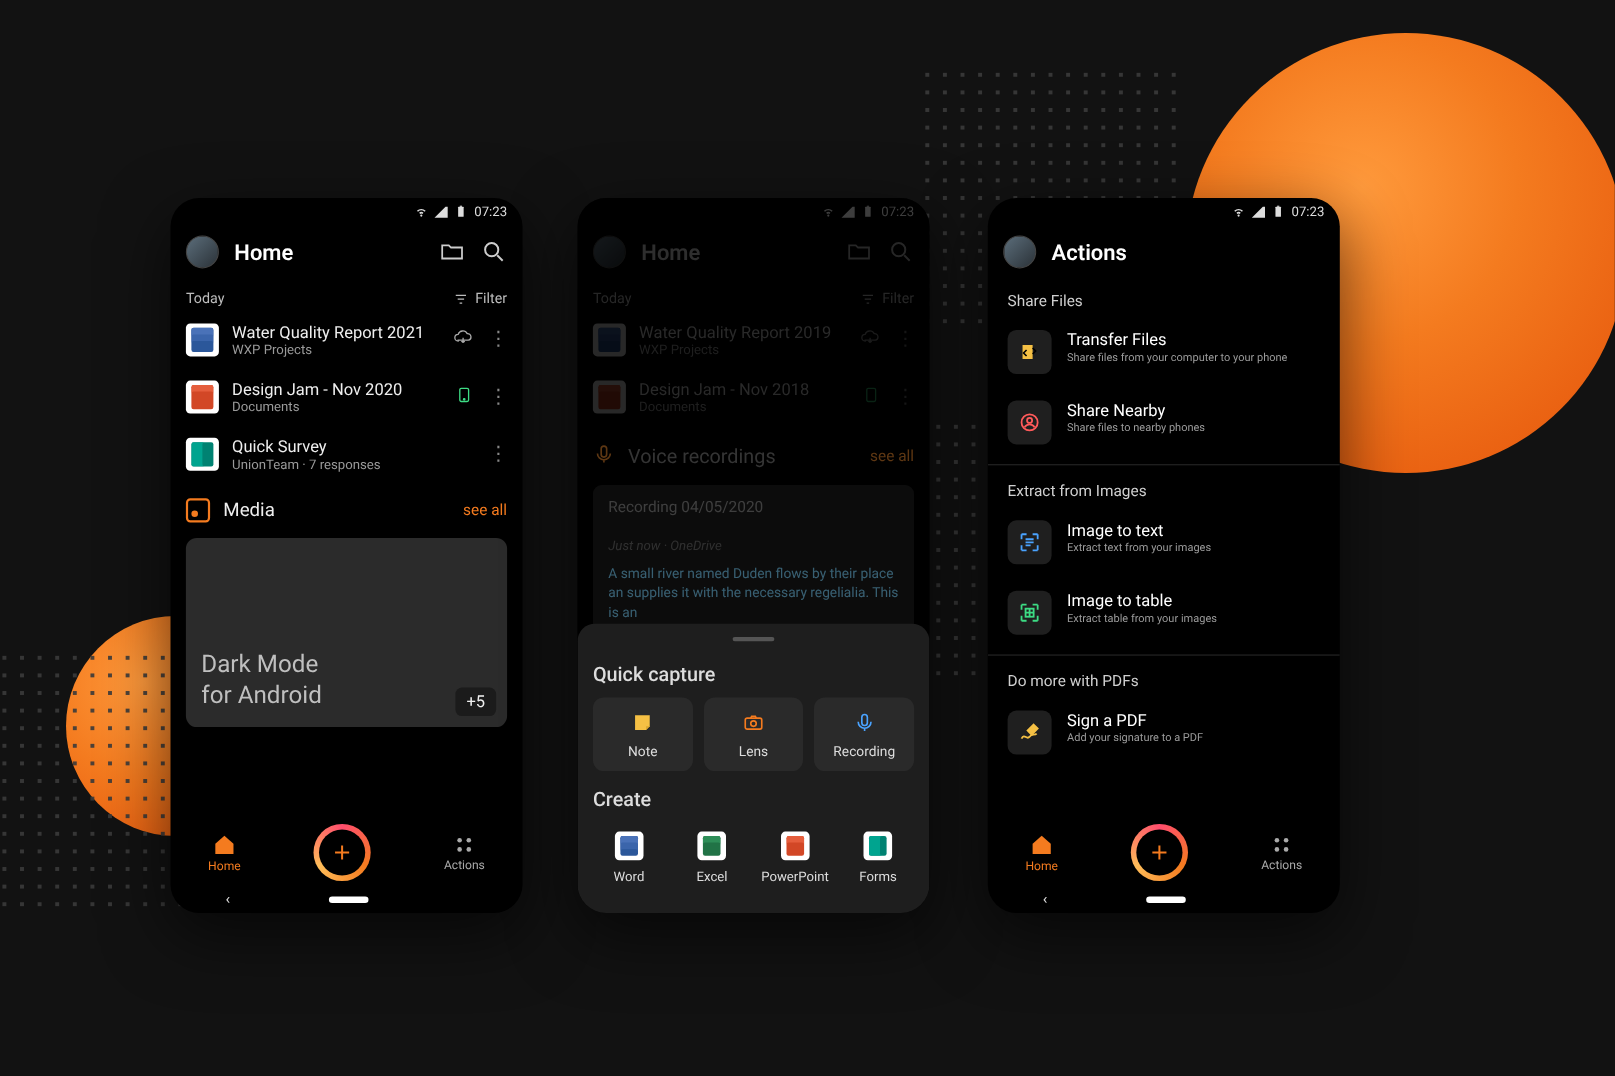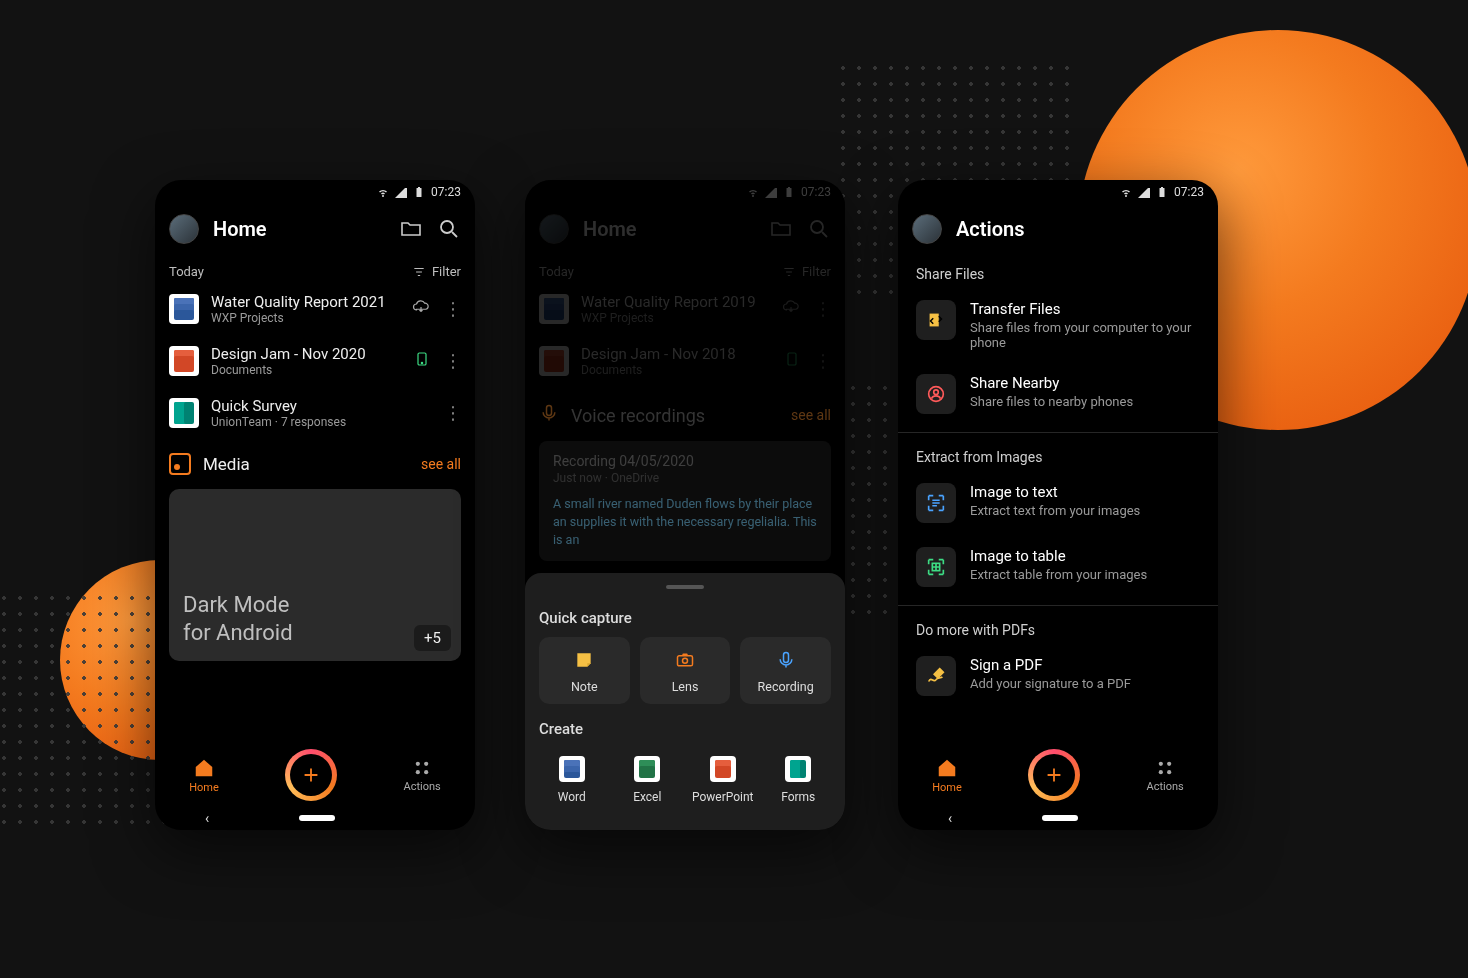--- a/index.html
+++ b/index.html
@@ -77,42 +77,42 @@
   .softbar .pill { width:36px; height:6px; border-radius:3px; background:#fff; }
   .softbar .back { color:#ddd; font-size:14px; }
 
   
   .voice-sec { display:flex; align-items:center; padding: 16px 14px 6px; gap:12px; }
   .voice-sec .mic { color:#d07a2a; }
   .voice-sec .vt { font-size:18px; flex:1; color:#737373; }
   .voice-sec .va { color:#d07a2a; font-size:14px; }
   .card { margin: 8px 14px; background:#1c1c1c; border-radius:8px; padding:12px 14px; }
   .card .c1 { font-size:14px; color:#8a8a8a; }
-  .card .c2 { font-size:12px; color:#6a6a6a; margin-top:2px; }
+  .card .c2 { font-size:12px; color:#6a6a6a; margin-top:20px;font-style:italic; }
   .card .c3 { font-size:12.5px; color:#7dd3fc; margin-top:10px; line-height:1.45; }
 
   
   .sheet { position:absolute; bottom:0; left:0; right:0; background:#1e1e1e; border-radius:16px 16px 0 0; padding: 10px 14px 18px; z-index:10; }
   .sheet .handle { width:38px; height:4px; background:#555; border-radius:2px; margin: 2px auto 10px; }
-  .sheet h3 { font-size:15px; font-weight:500; color:#ddd; margin: 20px 0 10px; }
+  .sheet h3 { font-size:18px; font-weight:500; color:#ddd; margin: 20px 0 10px; }
   .grid3 { display:flex; gap:10px; }
   .cell { flex:1; background:#2a2a2a; border-radius:10px; padding:12px 0 10px; display:flex; flex-direction:column; align-items:center; gap:8px; }
   .cell .ic { width:22px; height:22px; display:flex; align-items:center; justify-content:center; }
   .cell span { font-size:12.5px; color:#ddd; }
   .grid4 { display:flex; gap:10px; margin-top:6px; }
   .acell { flex:1; display:flex; flex-direction:column; align-items:center; gap:8px; padding:8px 0; }
   .acell span { font-size:12px; color:#ddd; }
 
   
   .group-title { font-size:14px; color:#cfcfcf; padding: 10px 18px 6px; }
   .action-row { display:flex; gap:14px; align-items:flex-start; padding:12px 18px; }
   .action-row .sq { width:40px; height:40px; background:#1f1f1f; border-radius:8px; display:flex; align-items:center; justify-content:center; }
   .action-row .at { flex:1; }
   .action-row .a1 { font-size:15px; color:#fff; }
-  .action-row .a2 { font-size:13px; color:#9a9a9a; margin-top:2px; }
+  .action-row .a2 { font-size:10px; color:#9a9a9a; margin-top:2px; }
   .divider { height:1px; background:#262626; margin: 6px 0; }
 </style>
 </head>
 <body>
 <div class="canvas">
   <div class="circle-big"></div>
   <div class="circle-small"></div>
   <div class="dots d1"></div>
   <div class="dots d2"></div>
   <div class="dots d3"></div>

